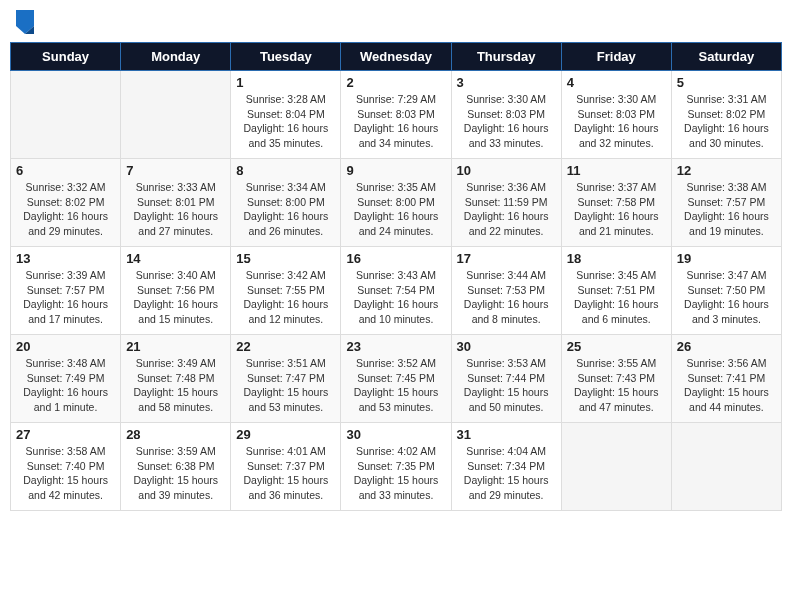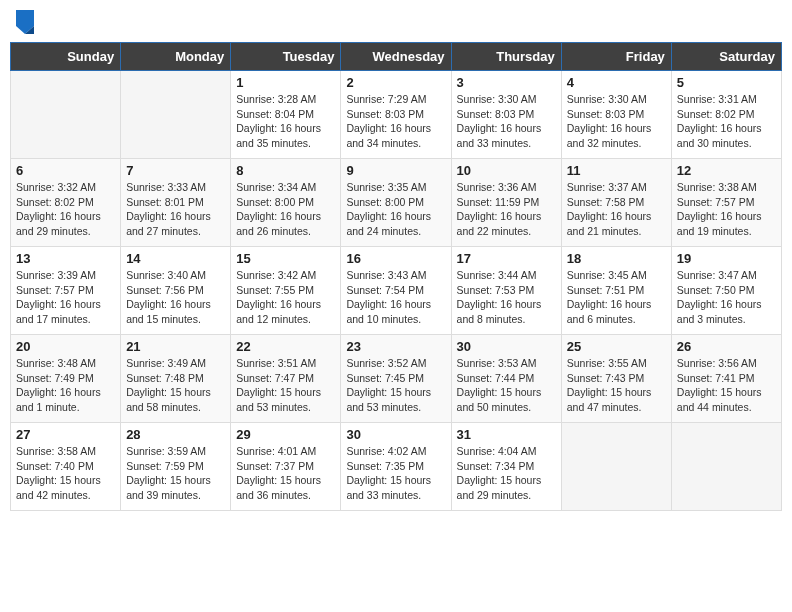--- a/index.html
+++ b/index.html
@@ -45,26 +45,26 @@
     .title-location {
       font-size: 16px;
       color: #555;
     }
     .calendar {
       width: 100%;
       border-collapse: collapse;
       border: 1px solid #ccc;
     }
     .calendar th {
-      background-color: #404040;
+      background-color: #0f172a;
       color: #fff;
       font-size: 13px;
       font-weight: bold;
       padding: 6px 6px;
-      text-align: right;
+      text-align: center;
       border: 1px solid #2b6cb0;
     }
     .calendar td {
       vertical-align: top;
       border: 1px solid #ddd;
       padding: 4px 5px;
       width: 110px;
       min-height: 80px;
       height: 88px;
       background: #fff;
@@ -75,20 +75,21 @@
     .day-number {
       font-size: 13px;
       font-weight: bold;
       color: #222;
       margin-bottom: 2px;
     }
     .day-info {
       font-size: 10.5px;
       color: #333;
       line-height: 1.4;
+      text-align: center;
     }
     .empty-cell {
       background: #f5f5f5 !important;
     }
   </style>
 </head>
 <body>
 
 <div class="header">
   <div class="logo">
@@ -291,21 +292,21 @@
       <tr>
         <td>
           <div class="day-number">27</div>
           <div class="day-info">Sunrise: 3:58 AM
 Sunset: 7:40 PM
 Daylight: 15 hours and 42 minutes.</div>
         </td>
         <td>
           <div class="day-number">28</div>
           <div class="day-info">Sunrise: 3:59 AM
-Sunset: 7:59 PM
+Sunset: 6:38 PM
 Daylight: 15 hours and 39 minutes.</div>
         </td>
         <td>
           <div class="day-number">29</div>
           <div class="day-info">Sunrise: 4:01 AM
 Sunset: 7:37 PM
 Daylight: 15 hours and 36 minutes.</div>
         </td>
         <td>
           <div class="day-number">30</div>

